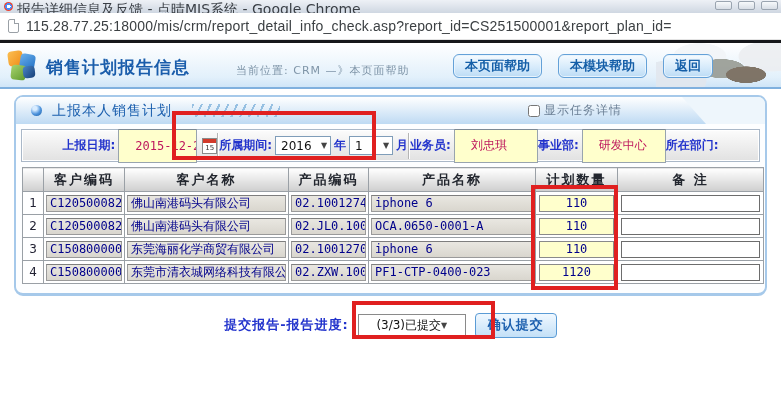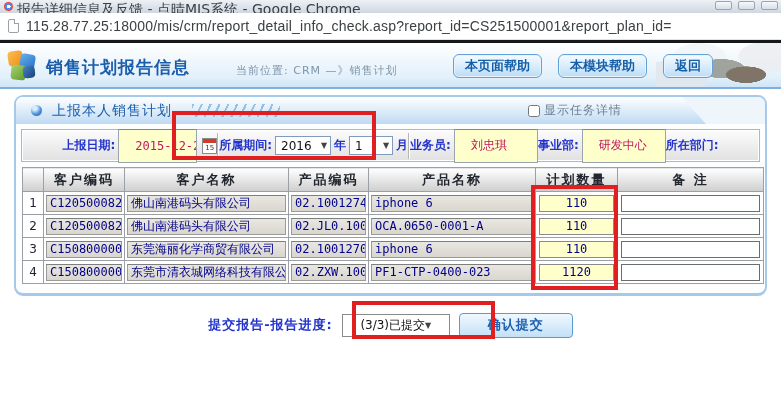--- a/index.html
+++ b/index.html
@@ -95,21 +95,21 @@
     font-size:12px; font-family:"DejaVu Sans Mono", monospace; text-align:center; line-height:15px; cursor:text; }
   .remark-input { display:block; margin:2px 3px; width:calc(100% - 6px); height:17px; border:1px solid #6d6d6d; background:#fff;
     font-size:12px; color:#00008b; padding:0 2px; }
 
   
   .submit-row { position:absolute; top:312px; left:0; width:781px; height:26px;
     display:flex; align-items:center; justify-content:center; gap:9px; }
   .submit-label { font-size:13px; font-weight:bold; color:#2233cc; letter-spacing:1px; }
   .progress-select { width:108px; height:23px; background:#fff; border:1px solid #8a8a8a; display:flex;
     align-items:center; justify-content:center; padding:0 5px; font-size:12px; color:#111; cursor:pointer; }
-  .confirm-btn { height:25px; padding:0 28px; border:1px solid #5a9bd5; border-radius:4px;
+  .confirm-btn { height:25px; padding:0 12px; border:1px solid #5a9bd5; border-radius:4px;
     background:linear-gradient(#f0f8ff,#c3e0f7); color:#1b5fae; font-size:13px; font-weight:bold; cursor:pointer;
     display:flex; align-items:center; letter-spacing:1px; }
 
   
   .redbox { position:absolute; border:4px solid #e02020; background:transparent; }
   .red1 { left:172px; top:111px; width:204px; height:49px; }
   .red2 { left:531px; top:185px; width:87px; height:105px; }
   .red3 { left:352px; top:301px; width:143px; height:38px; }
 </style>
 </head>
@@ -135,21 +135,21 @@
 
   <div class="page-header">
     <div class="handshake"></div>
     <div class="logo">
       <i class="sq1"></i>
         <i class="sq2"></i>
         <i class="sq3"></i>
         <i class="sq4"></i>
     </div>
     <div class="page-title">销售计划报告信息</div>
-    <div class="breadcrumb">当前位置: CRM  —》销售计划</div>
+    <div class="breadcrumb">当前位置: CRM  —》本页面帮助</div>
     <div class="header-buttons">
       <div class="hbtn">本页面帮助</div>
       <div class="hbtn">本模块帮助</div>
       <div class="hbtn">返回</div>
     </div>
   </div>
 
   <div class="panel">
     <div class="tab-header">
       <div class="tab-shape"></div>

